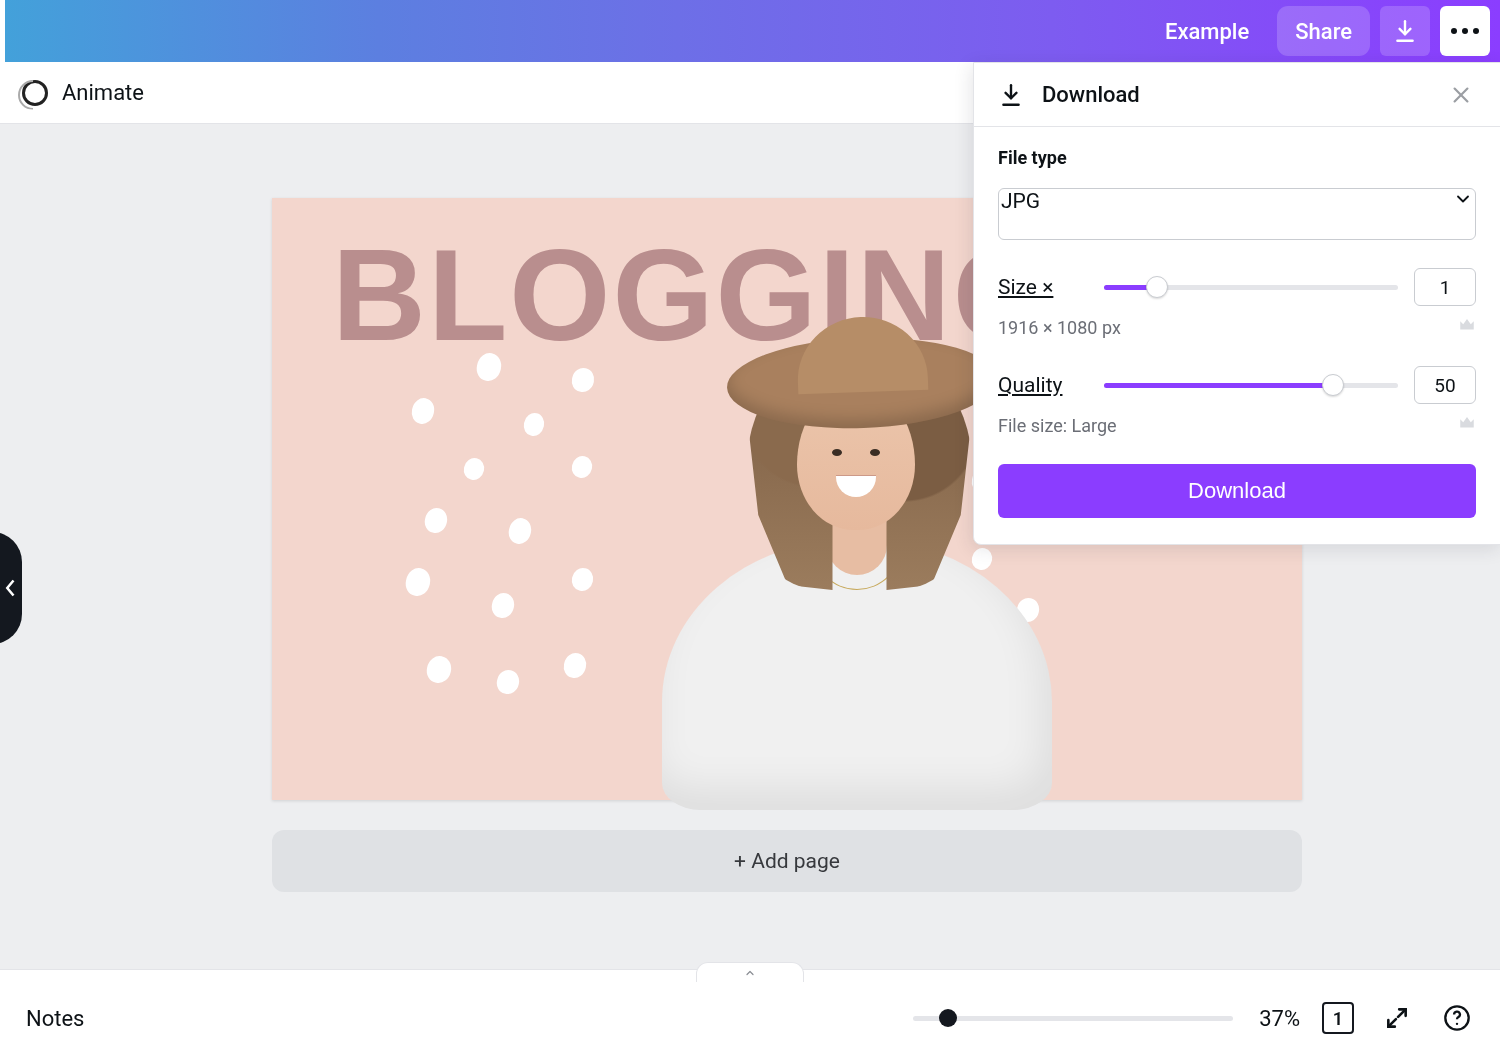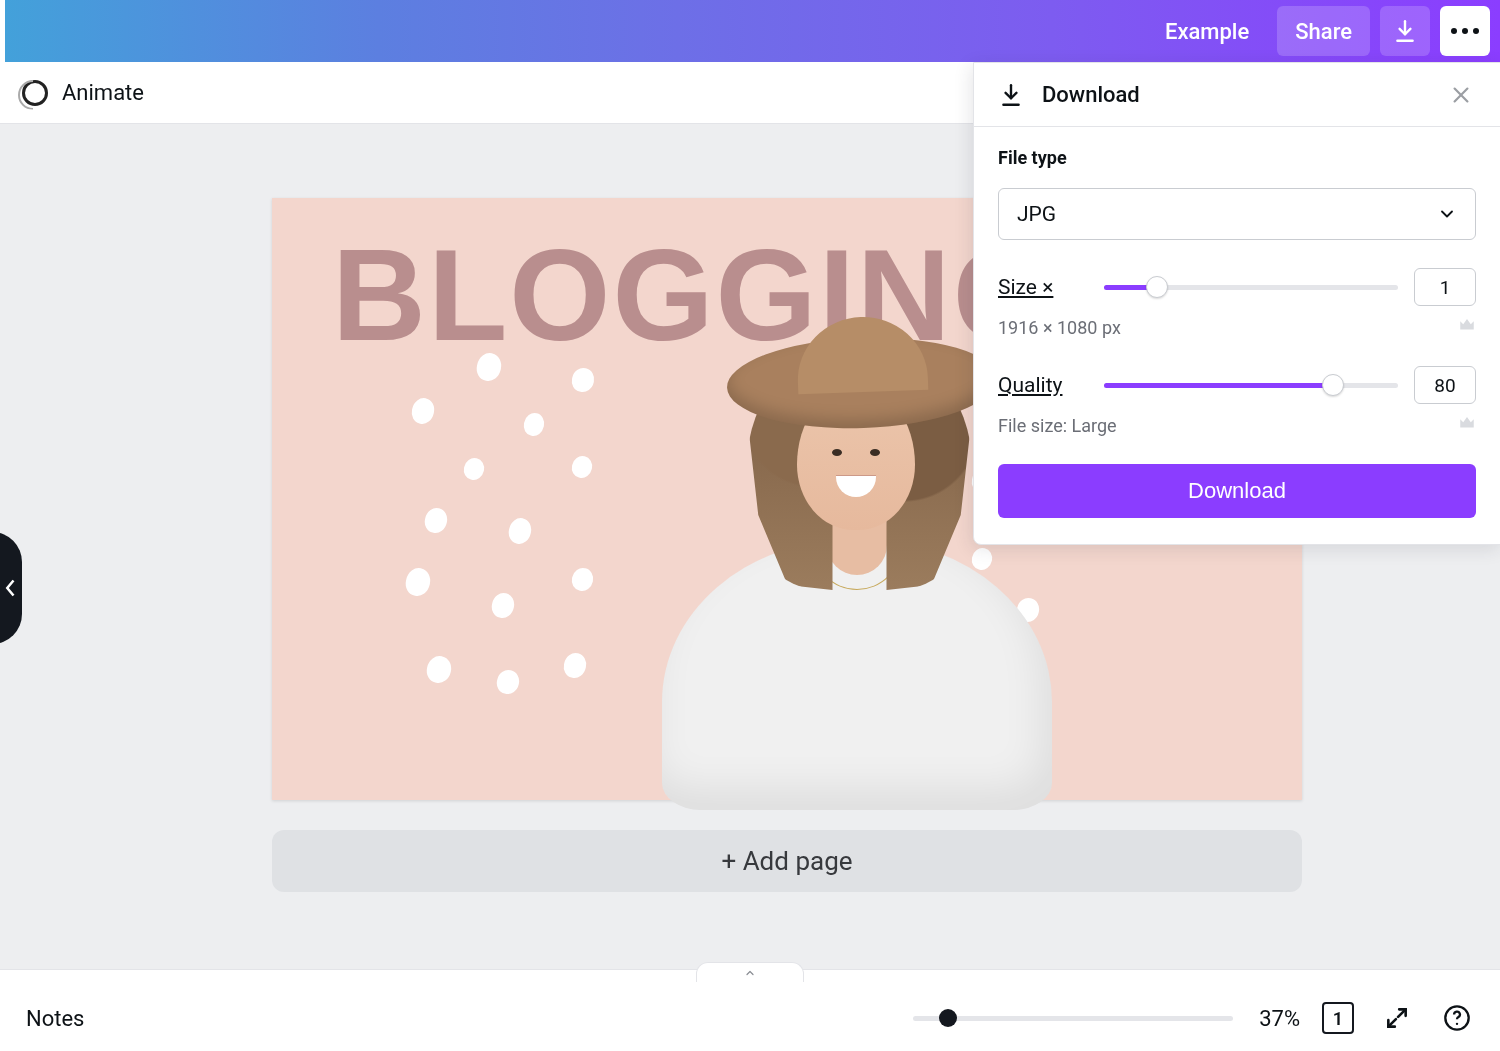--- a/index.html
+++ b/index.html
@@ -35,21 +35,21 @@
   }
   .tb-text{
     color:#fff;
     font-size:22px;
     font-weight:500;
     padding:0 18px;
     height:50px;
     display:flex;align-items:center;
     border-radius:6px;
   }
-  .tb-share{ background:rgba(255,255,255,0.18); }
+  .tb-share{ background:rgba(255,255,255,0.18);border-radius:11px; }
   .tb-iconbtn{
     width:50px;height:50px;
     display:flex;align-items:center;justify-content:center;
     border-radius:6px;
     background:rgba(255,255,255,0.18);
     color:#fff;
   }
   .tb-present{
     height:50px;
     background:#fff;
@@ -220,21 +220,21 @@
   .side-tab svg{color:#fff;}
 
   
   .addpage{
     position:absolute;
     left:272px;top:706px;
     width:1030px;height:62px;
     background:#dfe1e4;
     border-radius:12px;
     display:flex;align-items:center;justify-content:center;
-    font-size:26px;
+    font-size:21px;
     color:#37393d;
     gap:6px;
   }
 
   
   .dlpanel{
     position:absolute;
     top:62px;
     right:-1px;
     width:528px;
@@ -259,22 +259,22 @@
     display:flex;align-items:center;justify-content:center;
     color:#9b9ea3;
   }
   .dl-body{padding:20px 24px 26px 24px;}
   .dl-label{font-size:18px;font-weight:700;margin-bottom:20px;}
   .dl-select{
     width:100%;
     height:52px;
     border:1px solid #c9ccd1;
     border-radius:6px;
-    display:flex;align-items:center;
-    padding:0 18px;
+    display:flex;align-items:flex-start;
+    padding:0 2px;
     font-size:21px;
     font-weight:400;
     justify-content:space-between;
   }
   .dl-row{
     display:flex;align-items:center;
     gap:16px;
     margin-top:28px;
   }
   .dl-row .rlabel{font-size:21px;min-width:90px;text-decoration:underline;}
@@ -499,21 +499,21 @@
       </span>
     </div>
 
     <div class="dl-row">
       <span class="rlabel">Quality</span>
       <div class="slider">
         <div class="track"></div>
         <div class="fill" id="quality-fill" style="width: 78%;"></div>
         <div class="thumb" id="quality-thumb" style="left: 78%;"></div>
       </div>
-      <div class="numbox">80</div>
+      <div class="numbox">50</div>
     </div>
     <div class="dl-sub">
       <span>File size: Large</span>
       <span class="crown">
         <svg width="18" height="18" viewBox="0 0 24 24" fill="currentColor">
             <path d="M3 7l4 4 5-7 5 7 4-4v11H3z"></path>
           </svg>
       </span>
     </div>
 

